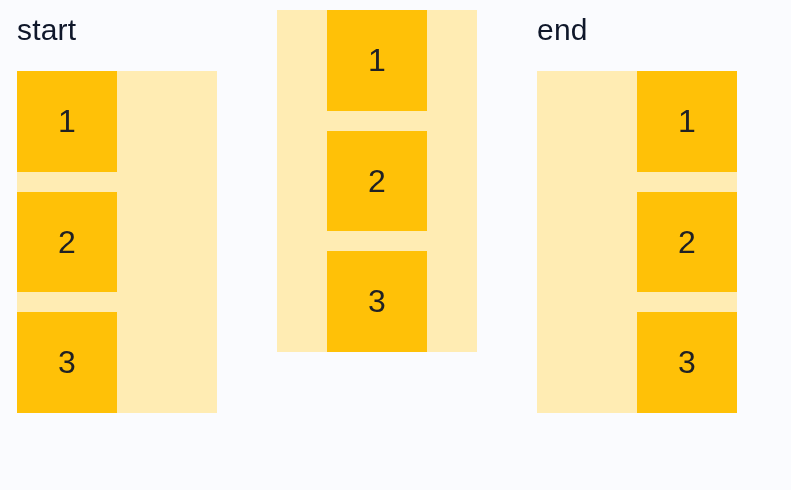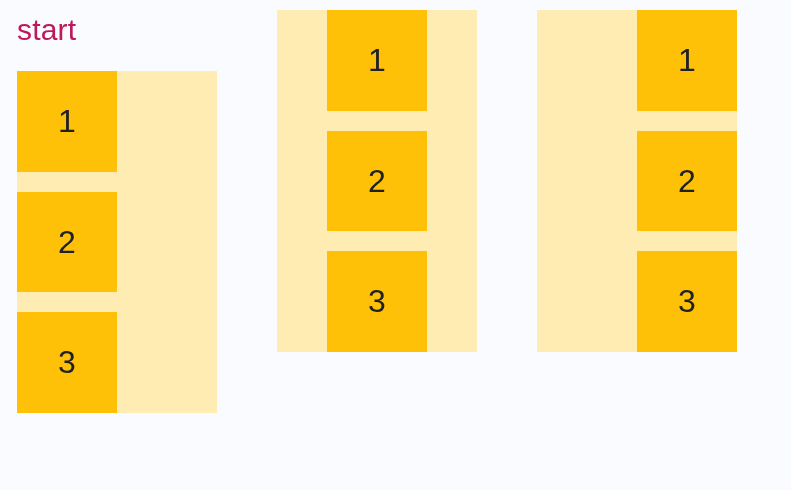--- a/index.html
+++ b/index.html
@@ -21,21 +21,21 @@
   }
   .demo-group {
     display: flex;
     flex-direction: column;
     width: 200px;
   }
   .group-label {
     font-size: 30px;
     line-height: 40px;
     font-weight: 400;
-    color: #be185d;
+    color: #0f172a;
     margin: 0 0 21px 0;
     letter-spacing: 0.2px;
   }
   .flex-container {
     width: 200px;
     height: 342px;
     display: flex;
     flex-direction: column;
     gap: 20px;
   }
@@ -68,20 +68,21 @@
 
   <div class="demo-group">
     <div class="flex-container align-center" style="background: rgb(255, 236, 179);">
       <div class="flex-item" style="background: rgb(255, 193, 7);">1</div>
       <div class="flex-item" style="background: rgb(255, 193, 7);">2</div>
       <div class="flex-item" style="background: rgb(255, 193, 7);">3</div>
     </div>
   </div>
 
   <div class="demo-group">
+    <div class="group-label">end</div>
     <div class="flex-container align-end" style="background: rgb(255, 236, 179);">
       <div class="flex-item" style="background: rgb(255, 193, 7);">1</div>
       <div class="flex-item" style="background: rgb(255, 193, 7);">2</div>
       <div class="flex-item" style="background: rgb(255, 193, 7);">3</div>
     </div>
   </div>
 
 </div>
 
 </body></html>

